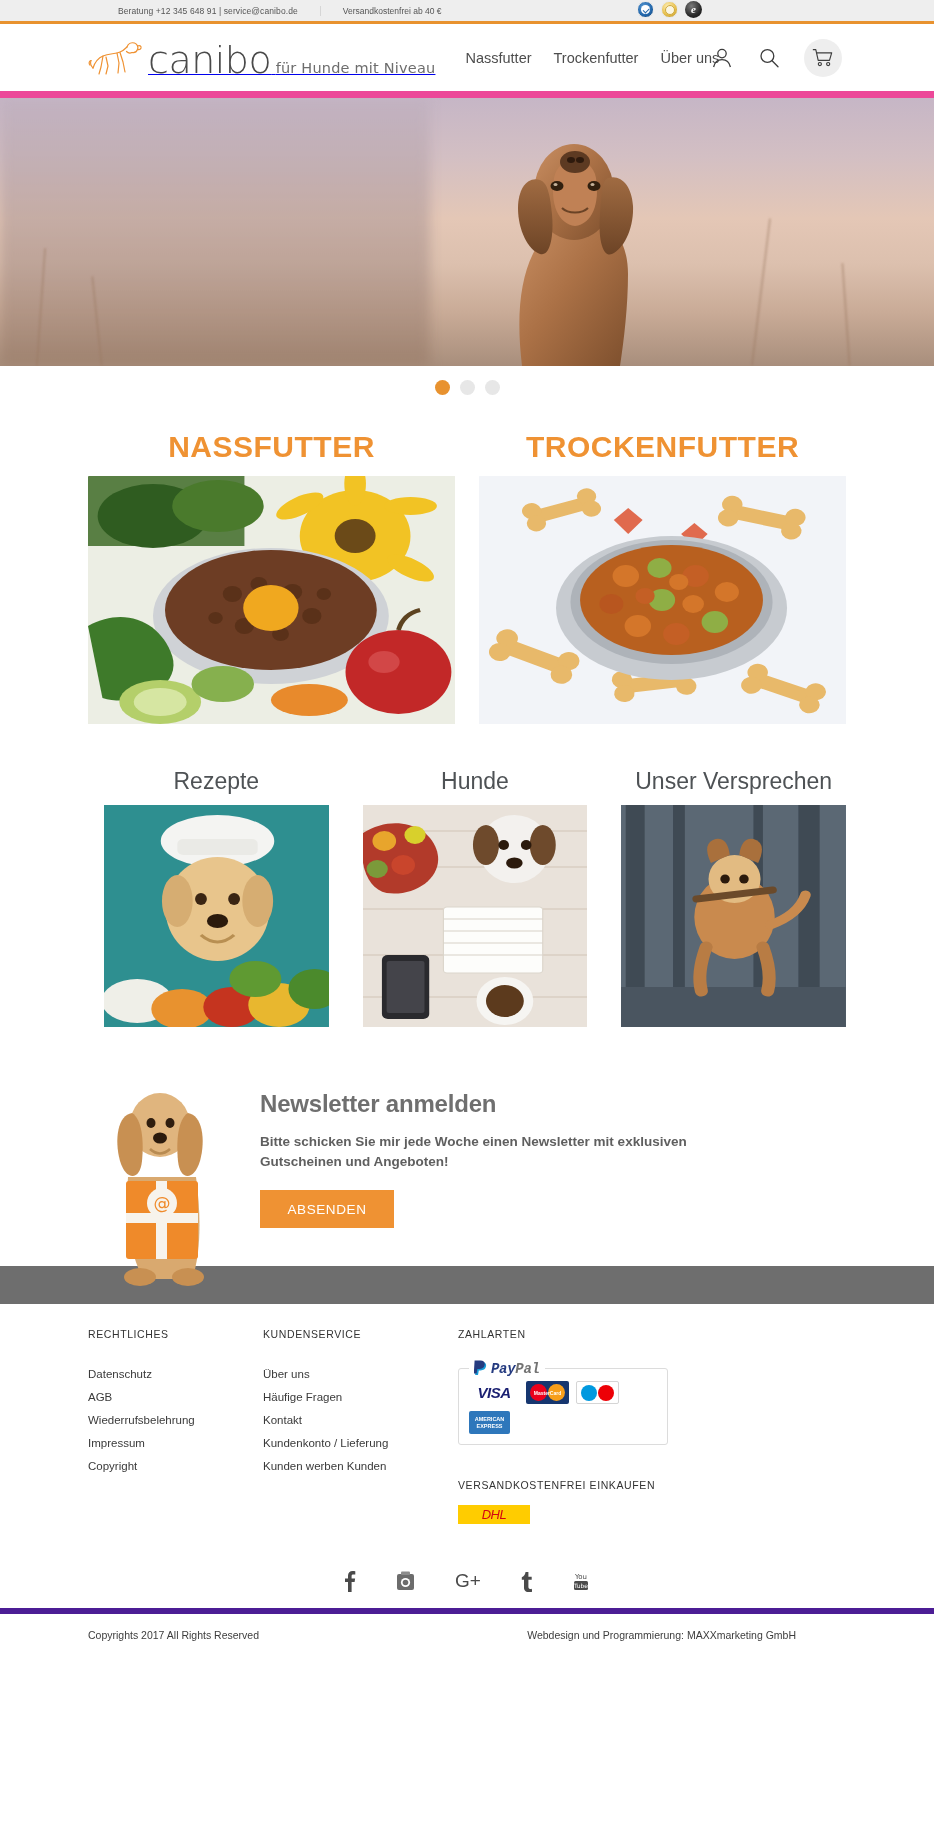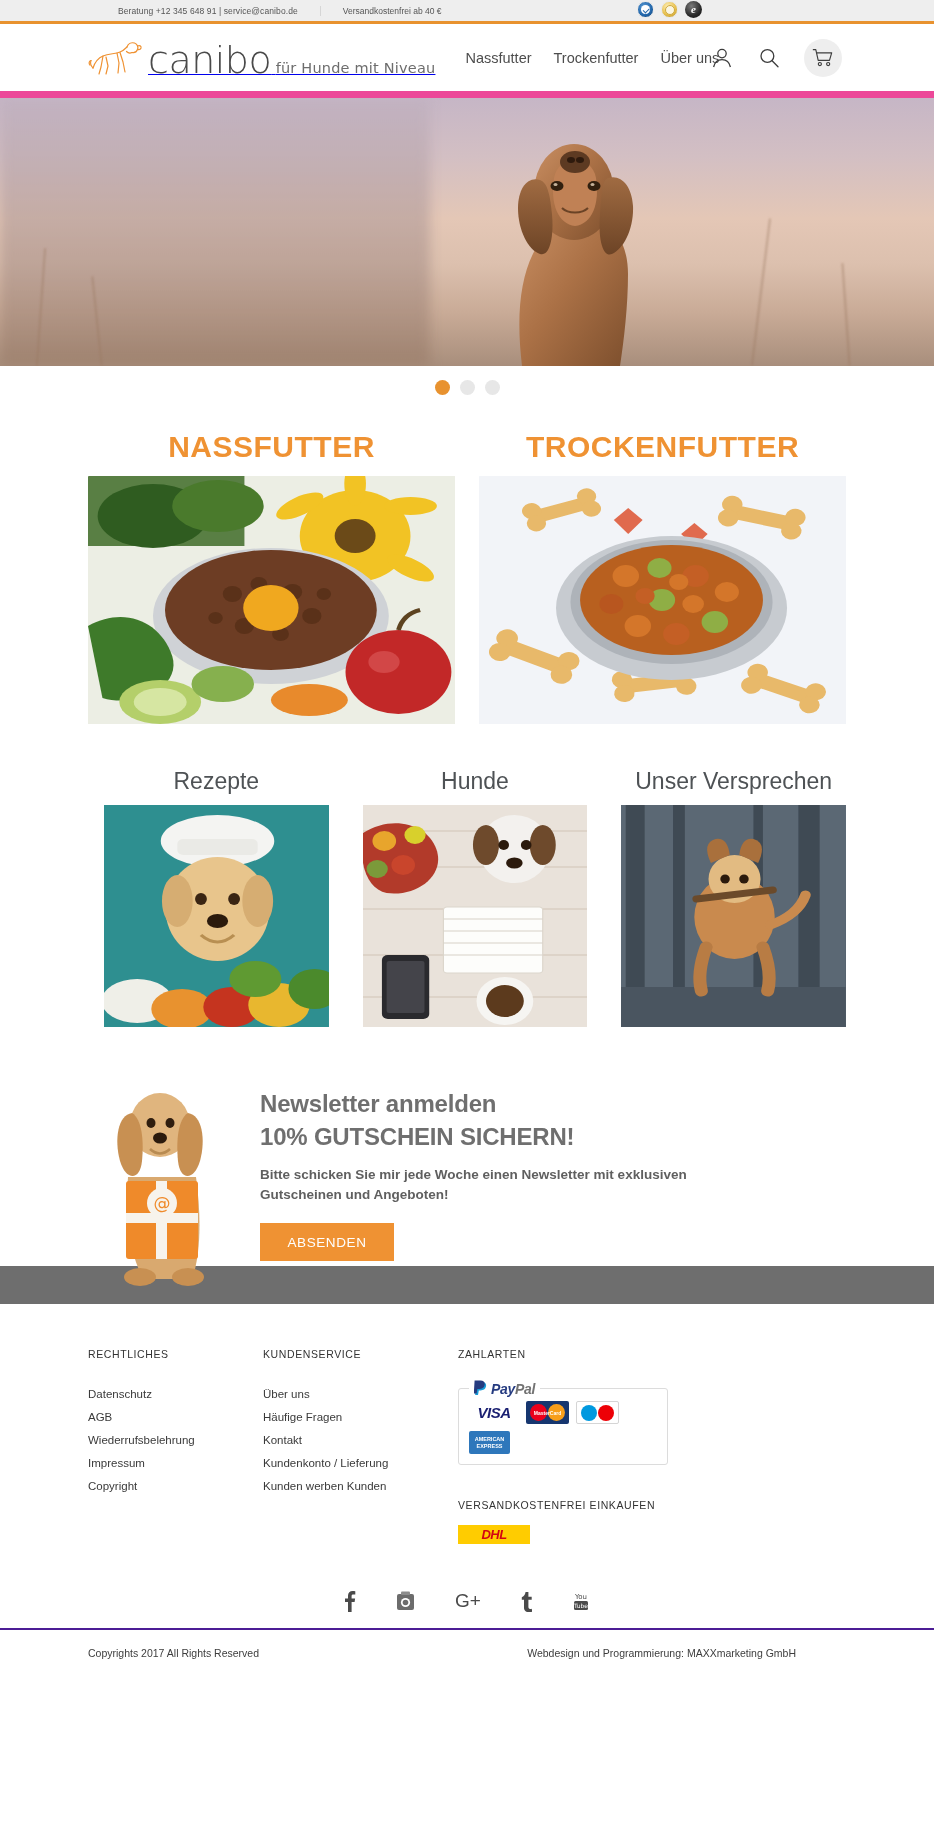--- a/index.html
+++ b/index.html
@@ -173,59 +173,59 @@
   }
   .nl-input::placeholder { color:#8a8a8a; }
   .nl-btn {
     width: 134px; height: 38px; background:#ef9233; border:none; color:#fff;
     font-size: 13.5px; letter-spacing: .6px; cursor:pointer;
     font-family:"Liberation Sans", sans-serif;
   }
   .gray-band { height: 38px; background: #6e6e6e; margin-top: -20px; }
 
   
-  .footer { background:#fff; padding: 44px 88px 0 88px; display:flex; }
+  .footer { background:#fff; padding: 24px 88px 0 88px; display:flex; }
   .f-col-1 { width: 175px; }
   .f-col-2 { width: 195px; }
   .f-col-3 { flex:1; }
   .f-head { font-size: 10.5px; color:#333; letter-spacing:.6px; margin-bottom: 28px; }
   .f-link { font-size: 11.5px; color:#3a3a3a; text-decoration:none; display:block; margin-bottom: 11px; }
   .pay-box {
     width: 210px; border:1px solid #dcdcdc; border-radius:3px;
     padding: 12px 10px 10px 10px; position:relative; margin-bottom: 34px;
     display:flex; align-items:center; gap:7px; flex-wrap:wrap;
   }
   .paypal-label {
     position:absolute; top:-9px; left:10px; background:#fff; padding: 0 5px;
     font-size: 14px; font-weight:bold; font-style:italic; letter-spacing:-.3px;
-    display:flex; align-items:center;
+    display:flex; align-items:center;font-family:Liberation Mono, monospace;
   }
   .pp-blue { color:#253b80; } .pp-cyan { color:#737373; }
   .card { height: 23px; border-radius: 2px; display:flex; align-items:center; justify-content:center; }
   .card-visa { width: 50px; color:#1a1f71; font-weight:bold; font-style:italic; font-size:15px; letter-spacing:-.5px; }
   .card-mc { width: 43px; background:#16366f; position:relative; }
   .card-mc .c1,.card-mc .c2 { position:absolute; top:3px; width:17px;height:17px;border-radius:50%; }
   .card-mc .c1 { left:4px; background:#eb001b; }
   .card-mc .c2 { right:4px; background:#f79e1b; }
   .card-mc .lbl { position:absolute; inset:0; display:flex;align-items:center;justify-content:center;color:#fff;font-size:5px;font-weight:bold;z-index:2; }
   .card-maestro { width:43px; background:#fff; border:1px solid #d5d5d5; position:relative; }
   .card-maestro .c1,.card-maestro .c2 { position:absolute; top:3px; width:16px;height:16px;border-radius:50%; }
   .card-maestro .c1 { left:4px; background:#0099df; }
   .card-maestro .c2 { right:4px; background:#ed0006; }
   .card-amex { width:41px; background:#2e77bb; color:#fff; font-size:5.5px; font-weight:bold; text-align:center; line-height:1.15; padding:2px; }
   .dhl {
     width: 72px; height: 19px; background:#ffcc00; display:flex; align-items:center; justify-content:center;
-    color:#d40511; font-weight:bold; font-style:italic; font-size:13px; letter-spacing:-.5px;
+    color:#d40511; font-weight:normal; font-style:italic; font-size:13px; letter-spacing:-.5px;
     font-family:"Liberation Sans", sans-serif;
   }
 
   
   .social { display:flex; justify-content:center; gap: 40px; padding: 46px 0 16px 0; align-items:center; }
   .social a { color:#4a4a4a; text-decoration:none; display:flex; align-items:center; justify-content:center; }
-  .bottom-bar { border-top:2px solid #4c1d95; height: 48px; display:flex; align-items:center; font-size:10.5px; color:#3d3d3d; }
+  .bottom-bar { border-top:6px solid #4c1d95; height: 48px; display:flex; align-items:center; font-size:10.5px; color:#3d3d3d; }
   .bb-left { margin-left: 88px; }
   .bb-right { margin-left: auto; margin-right: 138px; }
 </style>
 </head>
 <body>
 
 <div class="topbar">
   <span class="topbar-left">Beratung +12 345 648 91 | service@canibo.de</span>
   <span class="topbar-mid">Versandkostenfrei ab 40 €</span>
   <div class="topbar-badges">
@@ -553,21 +553,20 @@
         <rect x="68" y="100" width="11" height="78" fill="#f7f3ec"></rect>
         <circle cx="74" cy="122" r="15" fill="#f7f3ec"></circle>
         <text x="74" y="128" font-size="17" text-anchor="middle" fill="#ef8a2a" font-family="DejaVu Sans, sans-serif">@</text>
         <ellipse cx="52" cy="196" rx="16" ry="9" fill="#c89052"></ellipse>
         <ellipse cx="100" cy="196" rx="16" ry="9" fill="#c89052"></ellipse>
       </svg>
     </div>
     <div class="nl-body">
       <div class="nl-h1">
         <span>Newsletter anmelden</span><br>
-        <span>10% GUTSCHEIN SICHERN!</span>
       </div>
       <div class="nl-sub">Bitte schicken Sie mir jede Woche einen Newsletter mit exklusiven Gutscheinen und Angeboten!</div>
       <form class="nl-form">
         <button class="nl-btn" type="submit">ABSENDEN</button>
       </form>
     </div>
   </div>
   <div class="gray-band"></div>
 </div>
 

